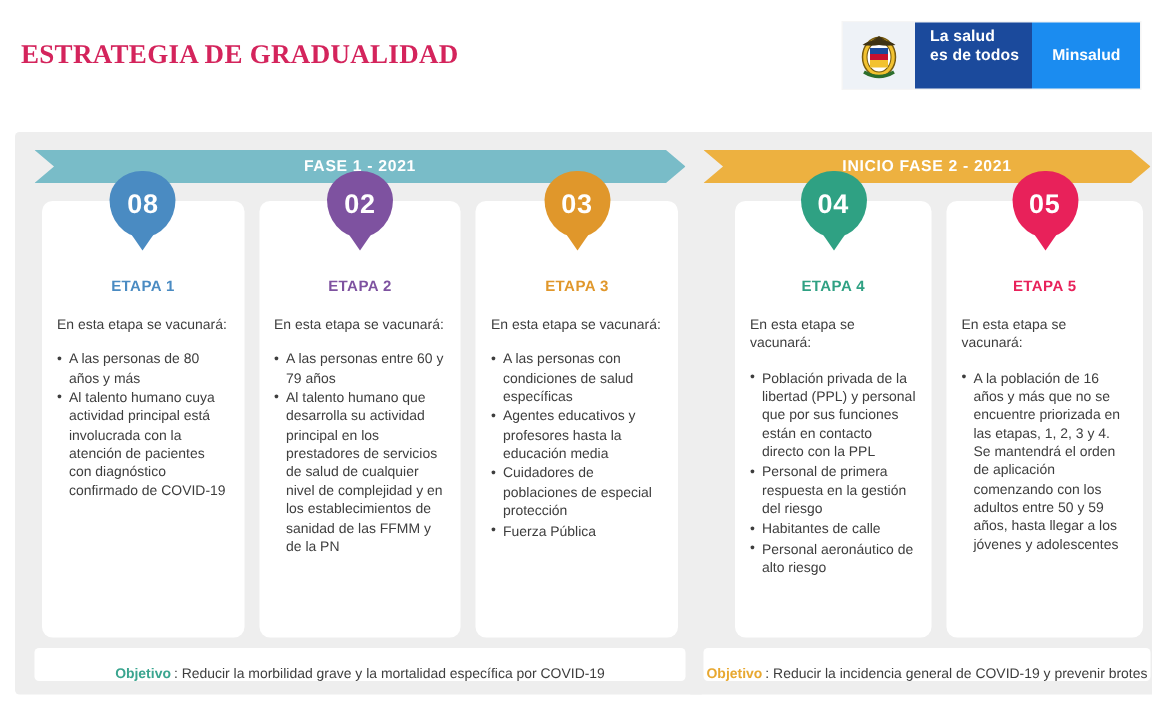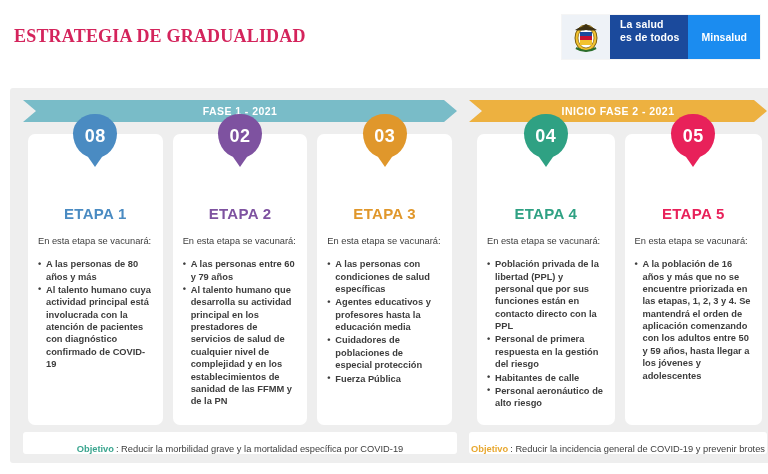--- a/index.html
+++ b/index.html
@@ -109,21 +109,21 @@
   }
 
   
   .cards {
     position: absolute;
     top: 46px;
     bottom: 38px;
     display: flex;
   }
   .cards-left  { left: 13px; right: 13px; }
-  .cards-right { left: 14px; right: 11px; }
+  .cards-right { left: 27px; right: 11px; }
 
   .card {
     background: #ffffff;
     border-radius: 7px;
     position: relative;
     margin: 0 5px;
     flex: 1;
     padding: 52px 10px 8px 10px;
     box-sizing: border-box;
   }
@@ -162,37 +162,35 @@
     font-size: 18px;
     font-weight: bold;
     letter-spacing: 0.5px;
     line-height: 1;
     position: relative;
     z-index: 2;
   }
 
   .etapa-label {
     text-align: center;
-    font-size: 15px;
+    font-size: 10px;
     font-weight: bold;
     letter-spacing: 0.3px;
     margin-bottom: 13px;
-    margin-top: 19px;
   }
   .intro {
     font-size: 9.3px;
     color: #3d3d3d;
     line-height: 1.32;
     margin-bottom: 11px;
   }
   ul.bullets {
     margin: 0;
     padding: 0;
     list-style: none;
-    font-weight: bold;
   }
   ul.bullets li {
     font-size: 9.3px;
     color: #3d3d3d;
     line-height: 1.33;
     padding-left: 8px;
     position: relative;
     margin-bottom: 1px;
   }
   ul.bullets li::before {

